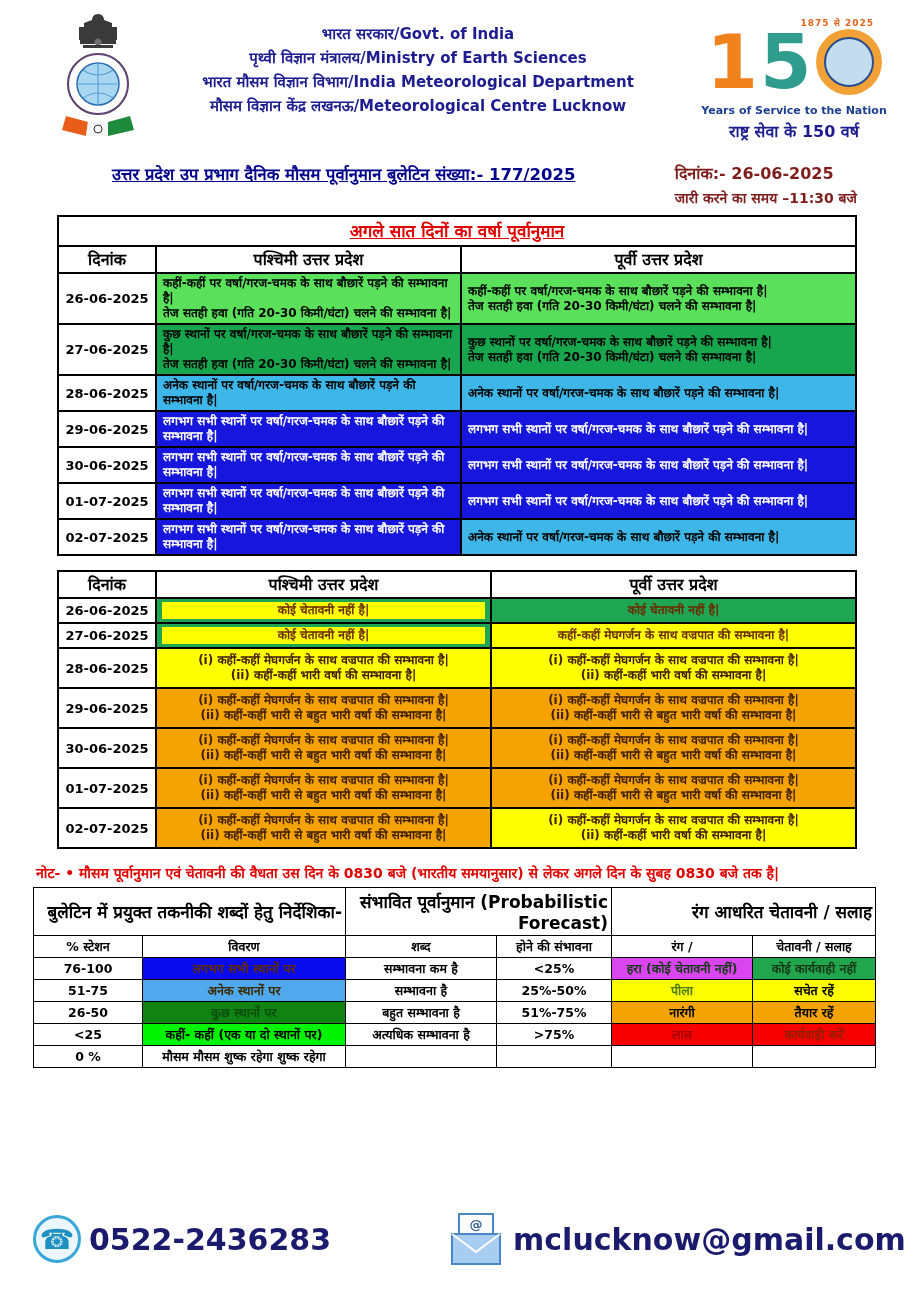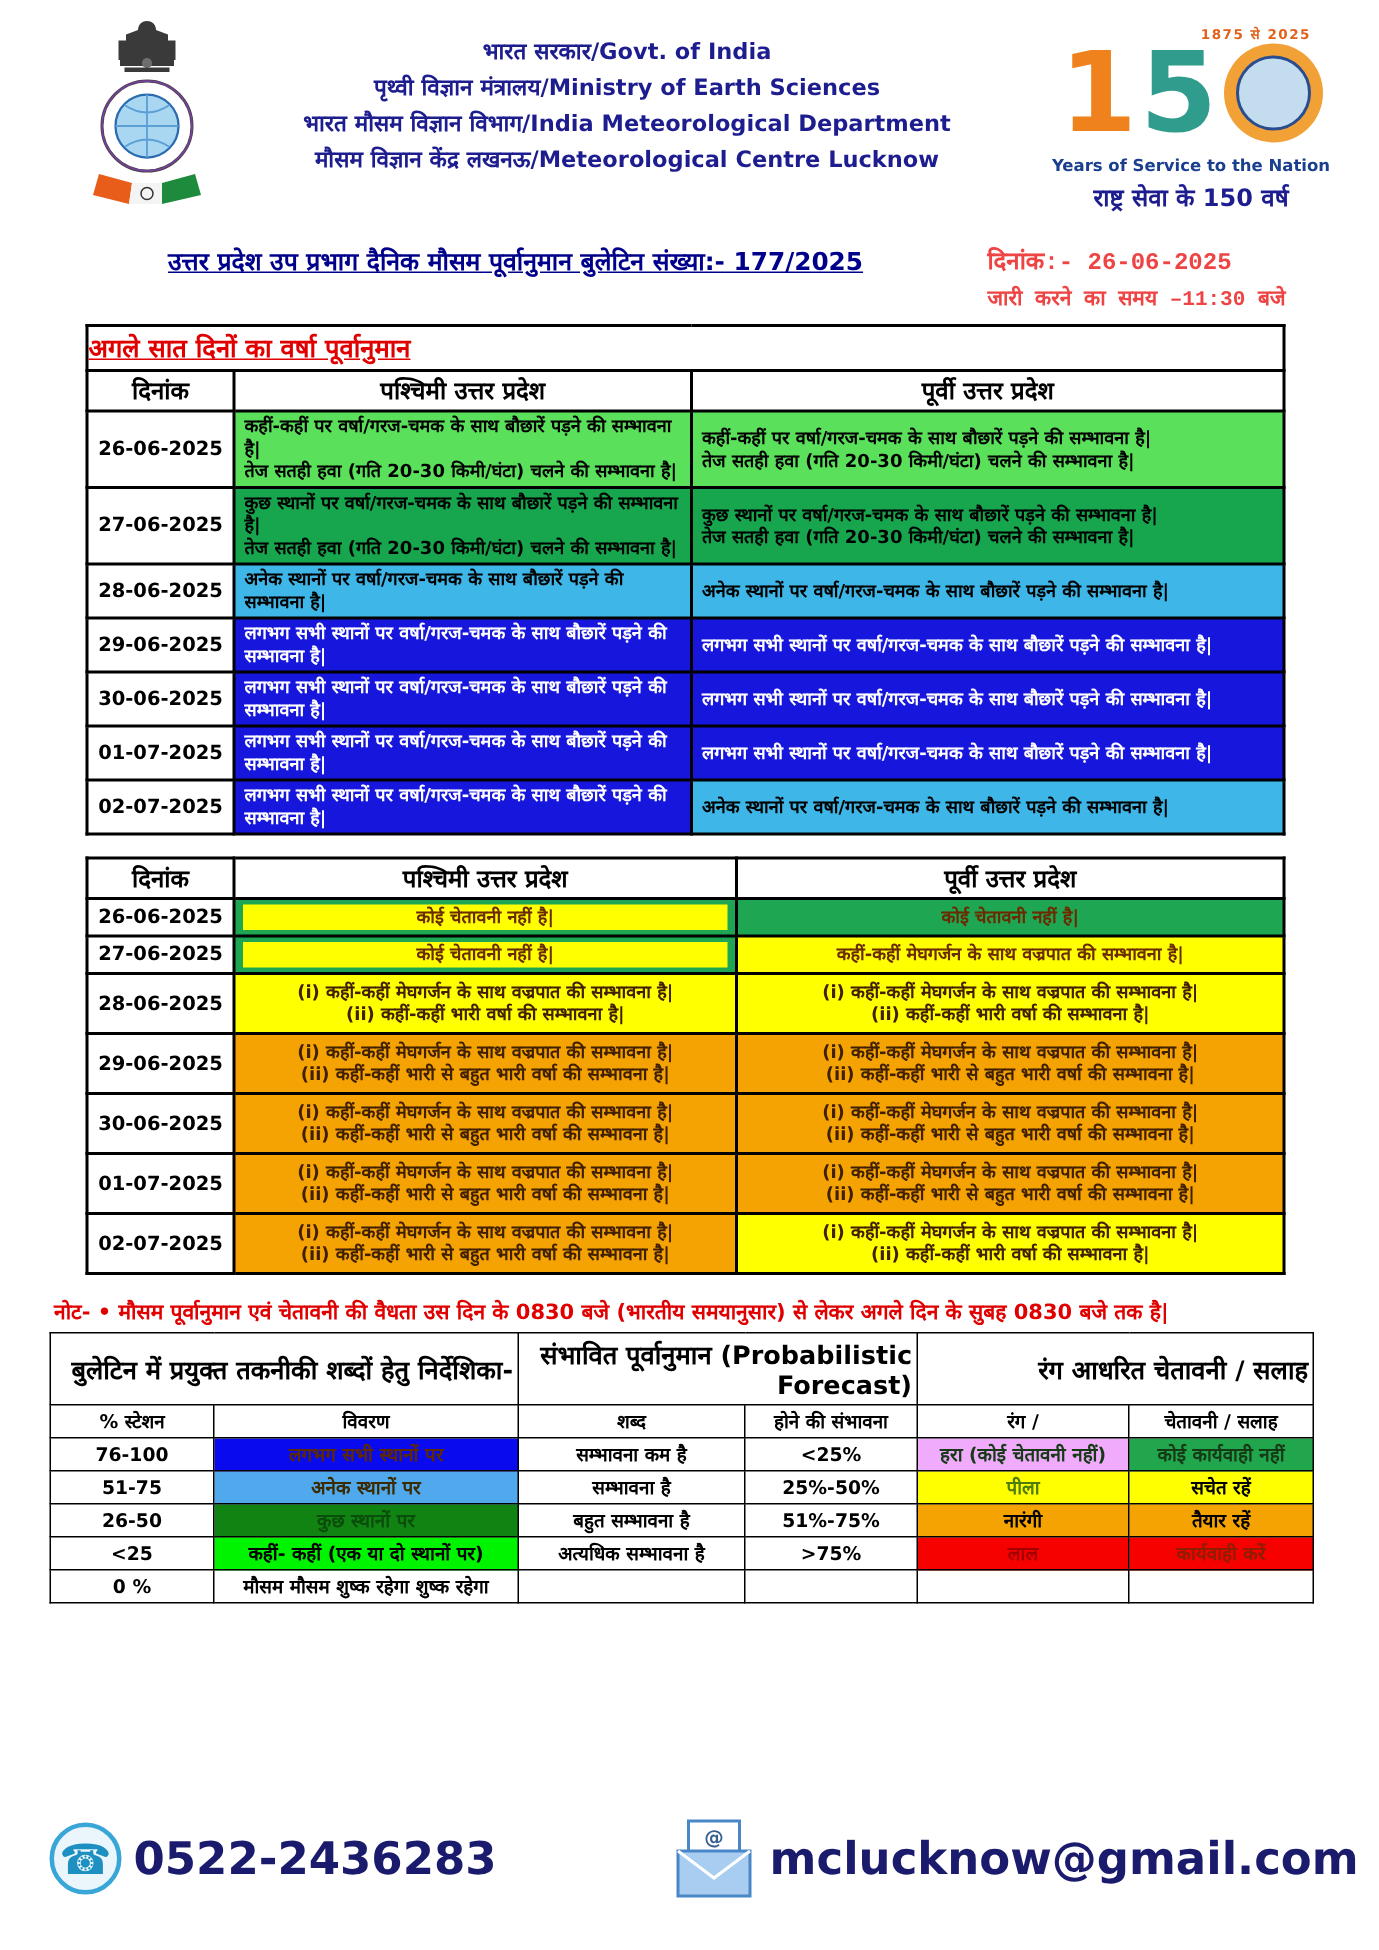--- a/index.html
+++ b/index.html
@@ -18,28 +18,28 @@
   .d1 { color:#f0821e; font-size:74px; font-weight:bold; line-height:1; }
   .d5 { color:#2f9c8e; font-size:74px; font-weight:bold; line-height:1; margin-left:2px; }
   .d0 { width:66px; height:66px; border-radius:50%; background:#f2a136; position:relative; margin-left:4px; flex:0 0 auto; }
   .d0-globe { position:absolute; inset:8px; border-radius:50%; background:#c3ddef; border:2px solid #2a4d8f; }
   .arc-years { position:absolute; top:4px; right:30px; color:#e2621b; font-size:9px; font-weight:bold; letter-spacing:1px; }
   .l150-en { color:#1b3f8f; font-weight:bold; font-size:11px; margin-top:0; }
   .l150-hi { color:#1d1d8f; font-weight:bold; font-size:16px; margin-top:3px; }
   
   .title-row { display:flex; margin:20px 62px 0 112px; }
   .b-title { color:#00008b; font-weight:bold; font-size:16.5px; text-decoration:underline; }
-  .b-right { margin-left:auto; color:#ef4444; font-weight:bold; padding-left:10px; white-space:nowrap;font-family:Liberation Mono, monospace; }
+  .b-right { margin-left:auto; color:#7f1d1d; font-weight:bold; padding-left:10px; white-space:nowrap; }
   .b-date { font-size:16px; }
   .b-issue { font-size:14px; margin-top:4px; }
   
   table { border-collapse:collapse; table-layout:fixed; }
   .main-tbl { margin:8px 0 0 57px; width:798px; }
   .main-tbl td, .main-tbl th { border:2px solid #000; vertical-align:middle; }
-  .tbl-title td { padding:2px 0 3px 0; background:#fff; }
+  .tbl-title td { text-align:center; padding:2px 0 3px 0; background:#fff; }
   .red-u { color:#e00000; font-weight:bold; font-size:17px; text-decoration:underline; }
   .col-head th { font-size:16px; font-weight:bold; color:#000; background:#fff; padding:1px 0 2px 0; }
   .date-cell { text-align:center; font-weight:bold; font-size:13px; background:#fff; padding:2px; }
   .f-cell { font-weight:bold; font-size:12px; padding:2px 6px; white-space:pre-line; line-height:1.25; }
   .w-cell { padding:3px 5px;text-align:center; }
   .wbox { font-weight:bold; font-size:12px; white-space:pre-line; line-height:1.25; padding:1px 6px; }
   .warn-tbl { margin-top:14px; }
   
   .note { color:#e00000; font-weight:bold; font-size:14px; margin:14px 0 5px 36px; }
   
@@ -273,21 +273,21 @@
     <th>शब्द</th>
     <th>होने की संभावना</th>
     <th>रंग /</th>
     <th>चेतावनी / सलाह</th>
   </tr>
   <tr>
     <td>76-100</td>
     <td style="background: rgb(10, 10, 238); color: rgb(94, 42, 0);">लगभग सभी स्थानों पर</td>
     <td>सम्भावना कम है</td>
     <td>&lt;25%</td>
-    <td style="background: #f0abfc; color: rgb(21, 58, 21); margin-top: 32px;">हरा (कोई चेतावनी नहीं)</td>
+    <td style="background: #d946ef; color: rgb(21, 58, 21); margin-top: 32px;">हरा (कोई चेतावनी नहीं)</td>
     <td style="background: rgb(33, 166, 78); color: rgb(21, 58, 21);">कोई कार्यवाही नहीं</td>
   </tr>
   <tr>
     <td>51-75</td>
     <td style="background: rgb(79, 169, 236); color: rgb(60, 42, 0);">अनेक स्थानों पर</td>
     <td>सम्भावना है</td>
     <td>25%-50%</td>
     <td style="background: rgb(255, 255, 0); color: #4d7c0f;">पीला</td>
     <td style="background: rgb(255, 255, 0); color: rgb(0, 0, 0); text-align: center;">सचेत रहें</td>
   </tr>

